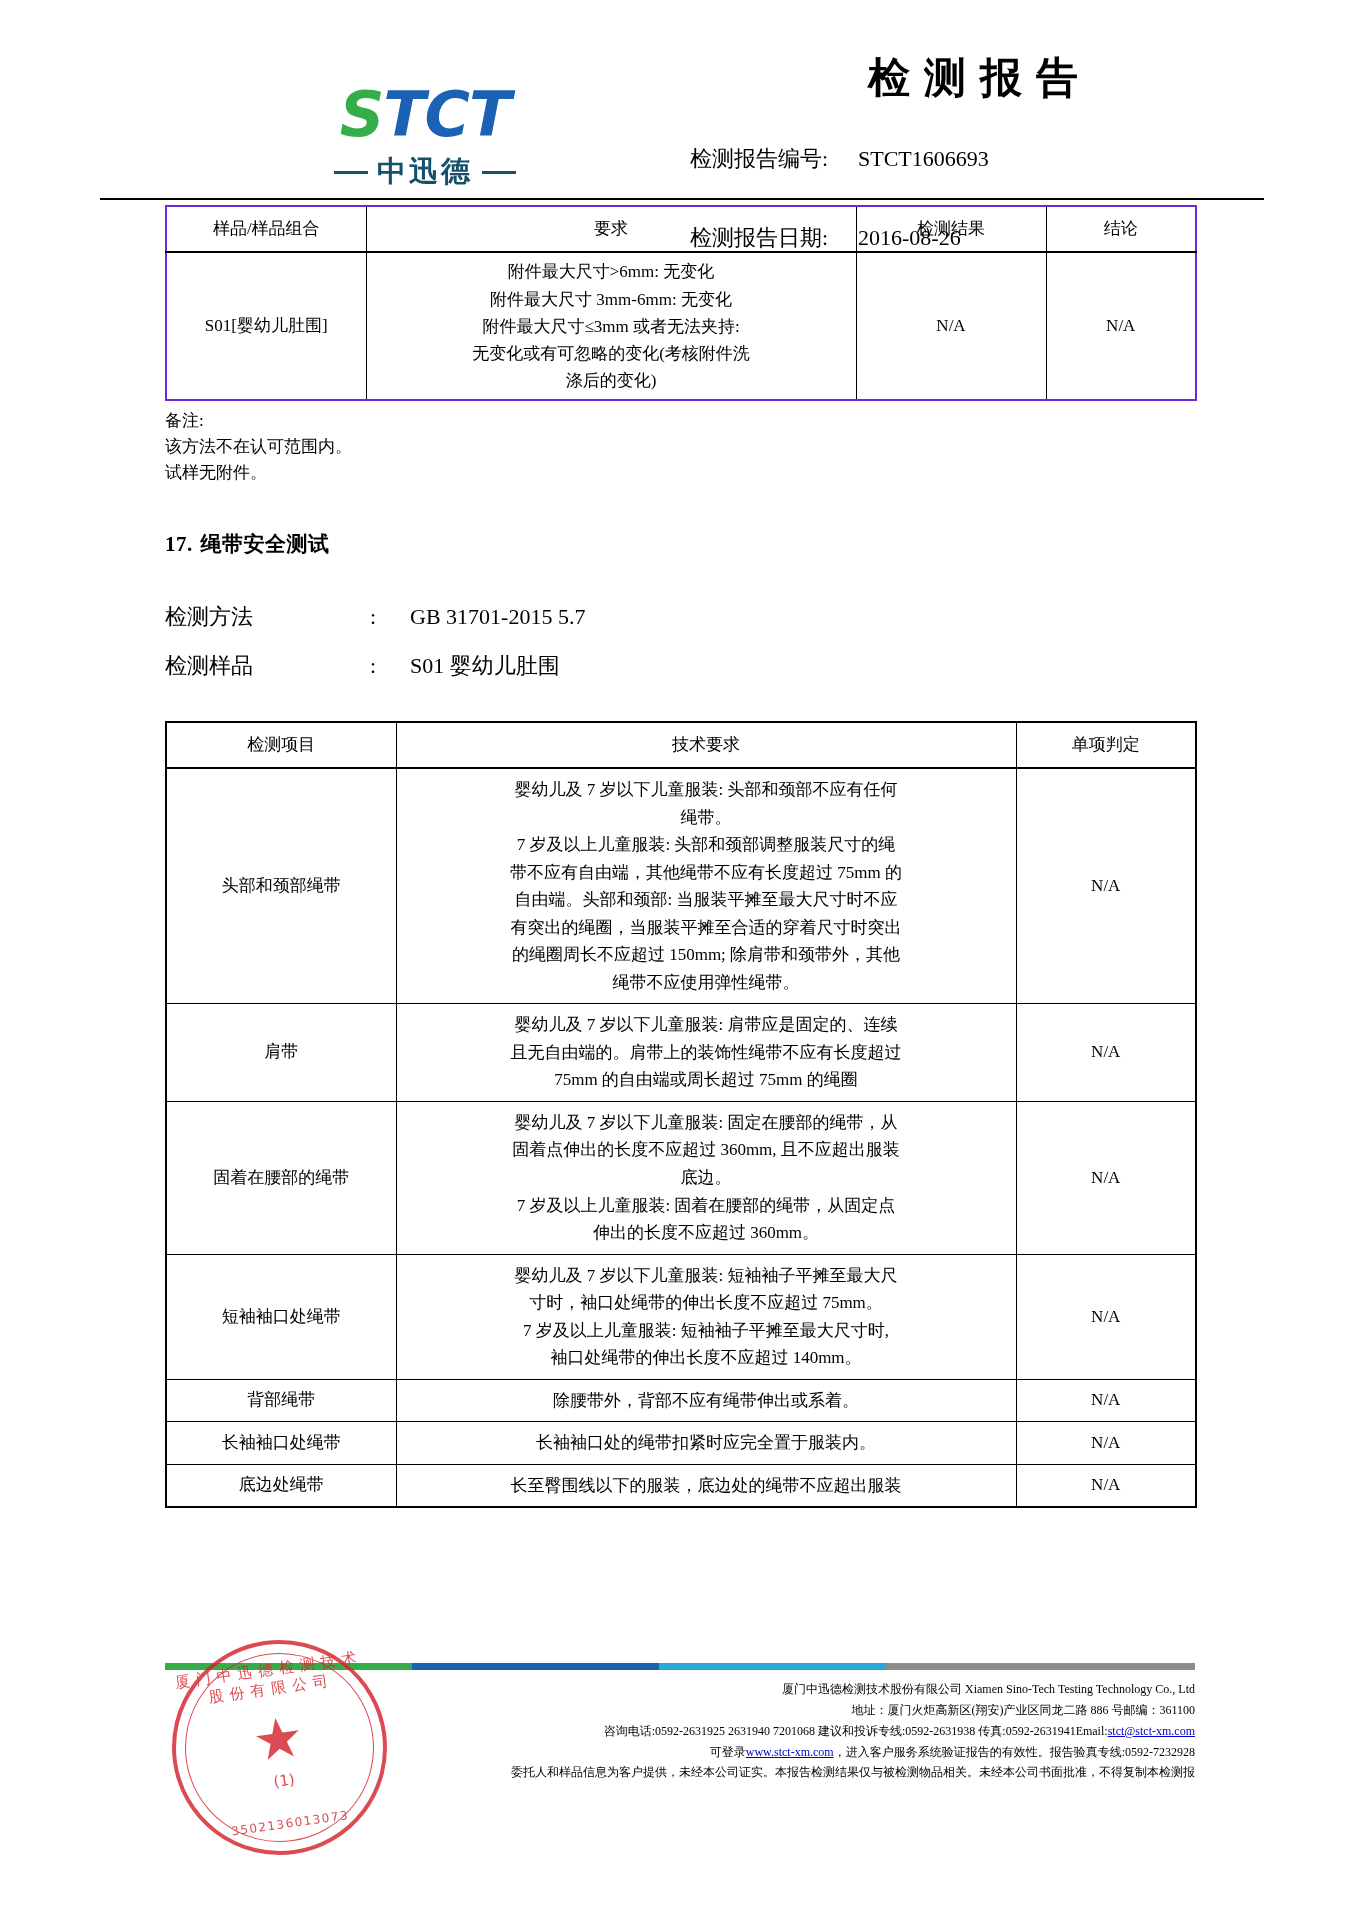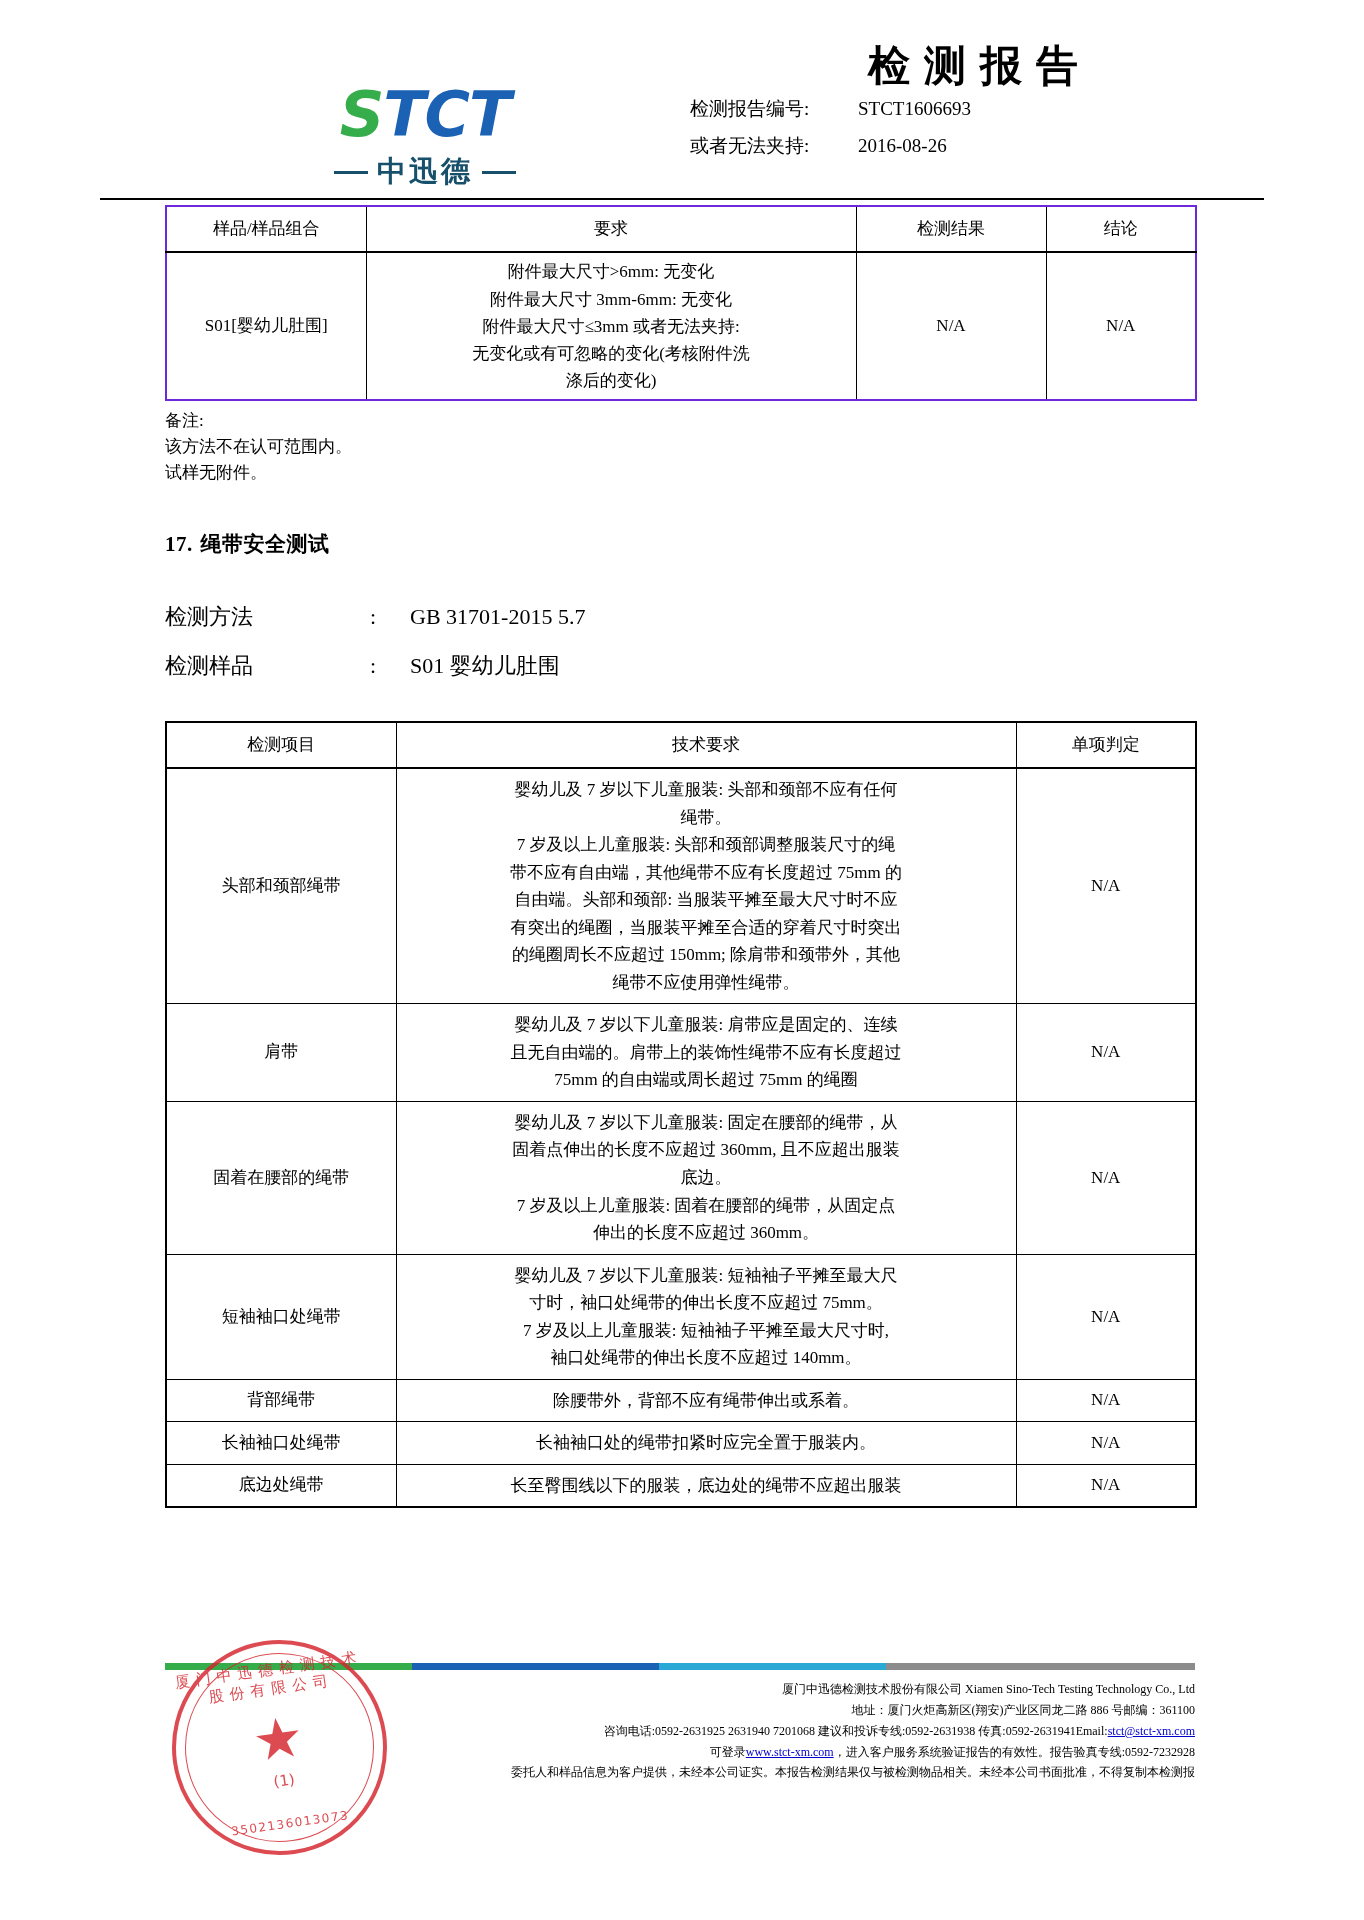--- a/index.html
+++ b/index.html
@@ -59,37 +59,38 @@
     font-family: "DejaVu Sans", sans-serif;
     font-size: 29px;
     font-weight: bold;
     color: #17506b;
     letter-spacing: 3px;
   }
 
   .head-right {
     position: absolute;
     left: 690px;
-    top: 42px;
+    top: 54px;
     width: 520px;
   }
   .report-title {
     font-family: "DejaVu Serif", serif;
     font-size: 42px;
     font-weight: bold;
     letter-spacing: 14px;
     text-align: center;
     padding-left: 60px;
     line-height: 1.15;
   }
   .meta-line {
     display: flex;
-    font-size: 19px;
+    font-size: 22px;
     line-height: 1.95;
     white-space: nowrap;
+    margin-top: 36px;
   }
   .meta-label { width: 168px; text-align: left; }
   .meta-value { }
   .meta-line.page-line .meta-label { width: 168px; text-align: right; padding-right: 10px;}
 
   .head-rule {
     position: absolute;
     left: 100px;
     top: 198px;
     width: 1164px;
@@ -267,21 +268,21 @@
     </div>
 
     <div class="head-right">
       <div class="report-title">检测报告</div>
 
       <div class="meta-line">
         <span class="meta-label">检测报告编号:</span>
         <span class="meta-value">STCT1606693</span>
       </div>
       <div class="meta-line">
-        <span class="meta-label">或者无法夹持:</span>
+        <span class="meta-label">检测报告日期:</span>
         <span class="meta-value">2016-08-26</span>
       </div>
     </div>
 
     <div class="head-rule"></div>
   </div>
 
   <div class="content">
 
     <table class="doc t1">

